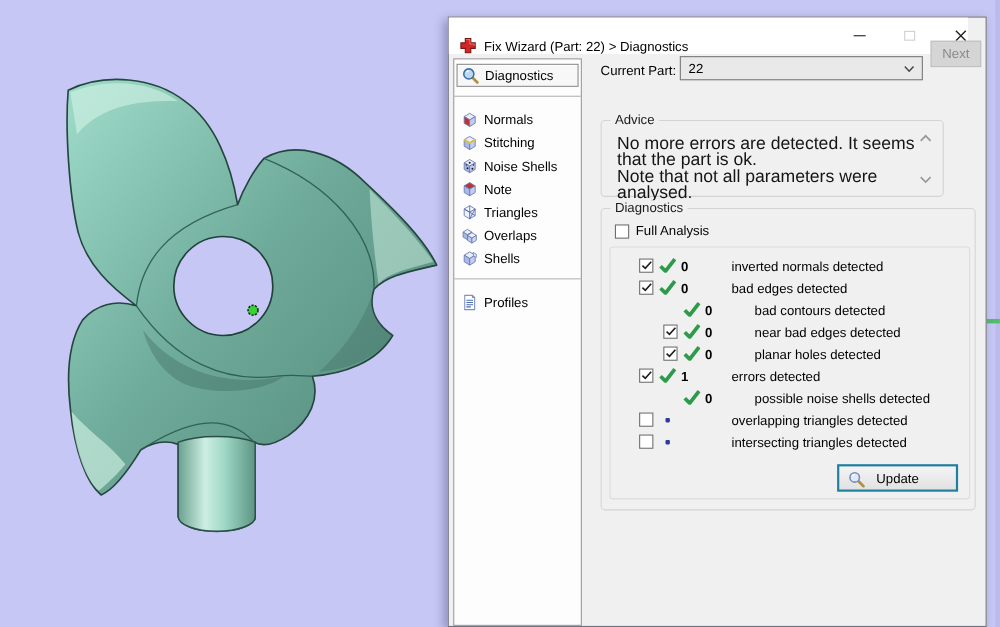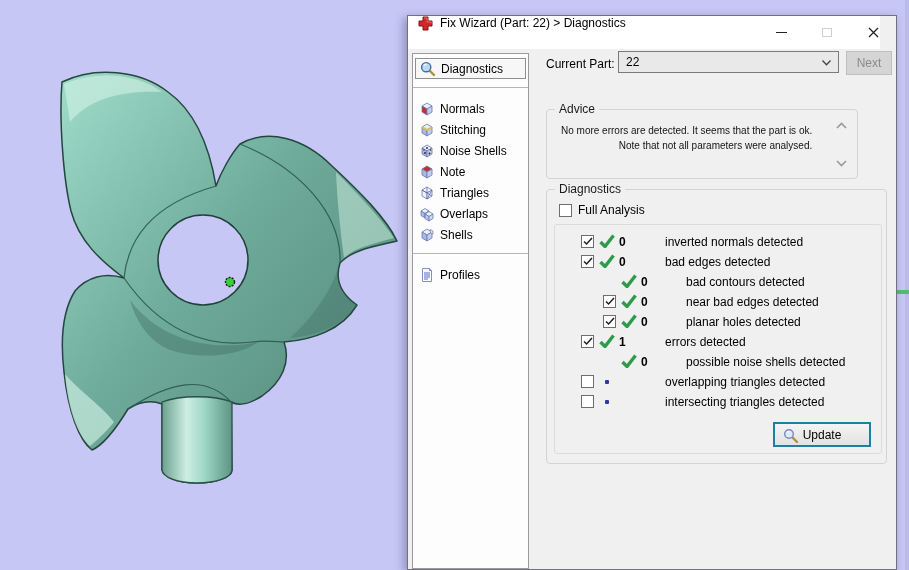--- a/index.html
+++ b/index.html
@@ -7,65 +7,65 @@
   body { font-family:"Liberation Sans", sans-serif; font-size:12px; color:#000; background:#c6c7f5; position:relative; }
 
   
   #viewport { position:absolute; inset:0; z-index:0; }
   #viewport svg { display:block; }
 
   
   #dialog { position:absolute; left:407px; top:15px; width:490px; height:555px; background:#f0f0f0;
             border:1px solid #70707e; box-shadow:-3px 3px 9px rgba(50,50,90,.4); z-index:2; }
 
-  #titlebar { position:absolute; left:0; top:0; right:16px; height:33px; background:#ffffff; display:flex; align-items:flex-start; }
+  #titlebar { position:absolute; left:0; top:0; right:16px; height:33px; background:#ffffff; display:flex; align-items:flex-end; }
   #titlebar .app-icon { margin-left:10px; width:15px; height:15px; flex:0 0 auto; }
   #titlebar .title-text { margin-left:7px; font-size:12px; color:#000; white-space:nowrap; }
   .winbtn { position:absolute; top:0; width:34px; height:33px; display:flex; align-items:center; justify-content:center; background:transparent; border:none; cursor:default; }
   #btn-min   { left:356px; } #btn-max { left:402px; } #btn-close { left:448px; }
   .min-glyph { width:11px; height:1px; background:#222; display:block; }
   .max-glyph { width:10px; height:9px; border:1px solid #cfcfcf; display:block; background:#fff; }
 
   
   #sidebar { position:absolute; left:4px; top:37px; bottom:0; width:117px; background:#fdfdfd; border:1px solid #9b9b9b; padding-top:4px; }
   .side-item { height:21px; display:flex; align-items:center; padding-left:5px; cursor:pointer; position:relative; }
   .side-item .icn { width:17px; height:17px; display:flex; align-items:center; justify-content:center; flex:0 0 auto; }
   .side-item .lbl { margin-left:5px; font-size:12px; white-space:nowrap; }
   .side-item.selected { border:1px solid #8f8f8f; background:#f7f7f7; box-shadow:inset 0 1px 0 #fff; margin:0 2px; padding-left:3px; }
   .side-sep { height:1px; background:#b5b5b5; margin:8px 0 10px 0; }
 
   
   .main-label { position:absolute; font-size:12px; color:#000;text-align:center; }
   #current-part-label { left:138px; top:41px; }
   #part-combo { position:absolute; left:210px; top:35px; width:221px; height:22px; background:#e9e9e9; border:1px solid #7a7a7a; display:flex; align-items:center; padding-left:7px; cursor:default; }
   #part-combo .chev { position:absolute; right:7px; top:8px; }
-  #next-btn { position:absolute; left:438px; top:35px; width:46px; height:24px; background:#d5d5d5; border:1px solid #bfbfbf; color:#8a8a8a; font-size:12px; font-family:"Liberation Sans",sans-serif; }
+  #next-btn { position:absolute; left:438px; top:21px; width:46px; height:24px; background:#d5d5d5; border:1px solid #bfbfbf; color:#8a8a8a; font-size:12px; font-family:"Liberation Sans",sans-serif; }
 
   .groupbox { position:absolute; border:1px solid #d4d4d4; border-radius:4px; }
   .groupbox > .legend { position:absolute; top:-8px; left:8px; background:#f0f0f0; padding:0 4px; font-size:12px; color:#1a1a1a; }
   #advice-box { left:138px; top:93px; width:312px; height:70px; }
-  #advice-text { position:absolute; left:14px; top:13px; line-height:15px; font-size:10px; color:#141414;text-align:right; }
+  #advice-text { position:absolute; left:14px; top:13px; line-height:15px; font-size:16px; color:#141414; }
   .scroll-arrow { position:absolute; right:9px; width:13px; height:10px; }
   #adv-up { top:11px; } #adv-down { bottom:10px; }
 
   #diag-box { left:138px; top:173px; width:341px; height:275px; }
   #full-analysis { position:absolute; left:12px; top:13px; display:flex; align-items:center; cursor:pointer; }
   #full-analysis .cbx { margin-right:6px; }
   .cbx { width:13px; height:13px; background:#fff; border:1px solid #6e6e6e; display:flex; align-items:center; justify-content:center; flex:0 0 auto; }
 
   #inner-panel { position:absolute; left:7px; top:34px; width:328px; height:230px; border:1px solid #dcdcdc; border-radius:3px; }
   #diag-rows { position:absolute; left:0; top:7px; right:0; }
   .drow { position:relative; height:20px; }
   .drow .cbx   { position:absolute; top:3px; }
   .drow .tick  { position:absolute; top:2px; }
   .drow .dot   { position:absolute; top:8px; width:4px; height:4px; background:#2b3a9c; border-radius:1px; }
   .drow .count { position:absolute; top:3px; font-weight:bold; font-size:12px; }
   .drow .lab   { position:absolute; top:3px; font-size:12px; white-space:nowrap; }
 
-  #update-btn { position:absolute; right:10px; bottom:6px; width:98px; height:25px; border:2px solid #1e7f9f;
+  #update-btn { position:absolute; right:10px; bottom:6px; width:110px; height:25px; border:2px solid #1e7f9f;
                 background:linear-gradient(#f4f4f4,#e2e2e2); display:flex; align-items:center; justify-content:center;
                 font-size:12px; font-family:"Liberation Sans",sans-serif; cursor:pointer; }
   #update-btn .mag { position:absolute; left:8px; top:4px; }
 </style>
 </head>
 <body>
 
 <div id="viewport">
   <svg width="909" height="570" viewBox="0 0 909 570">
     <defs>

